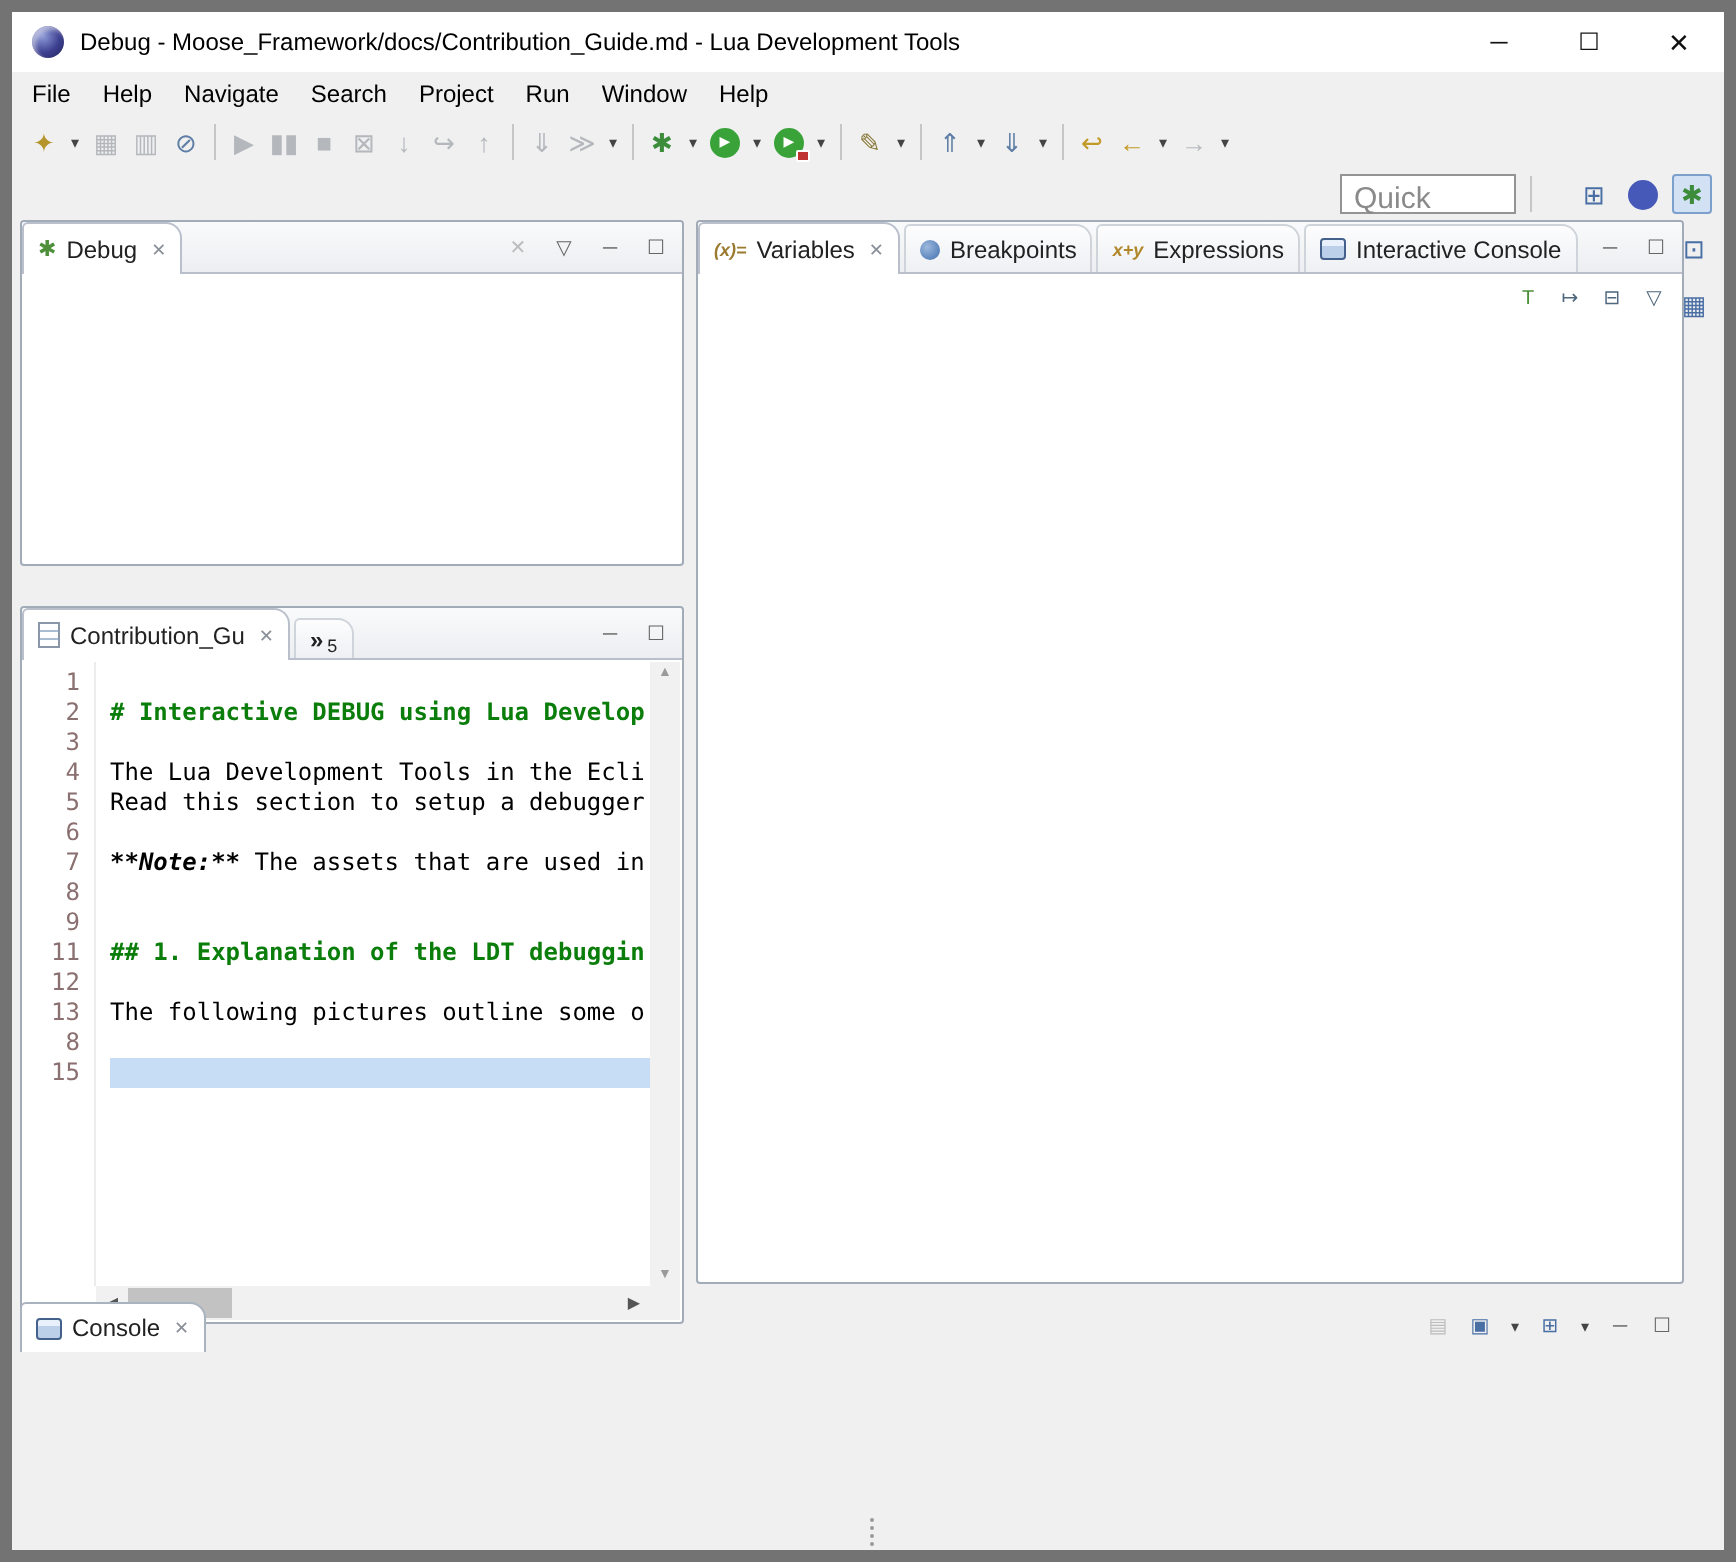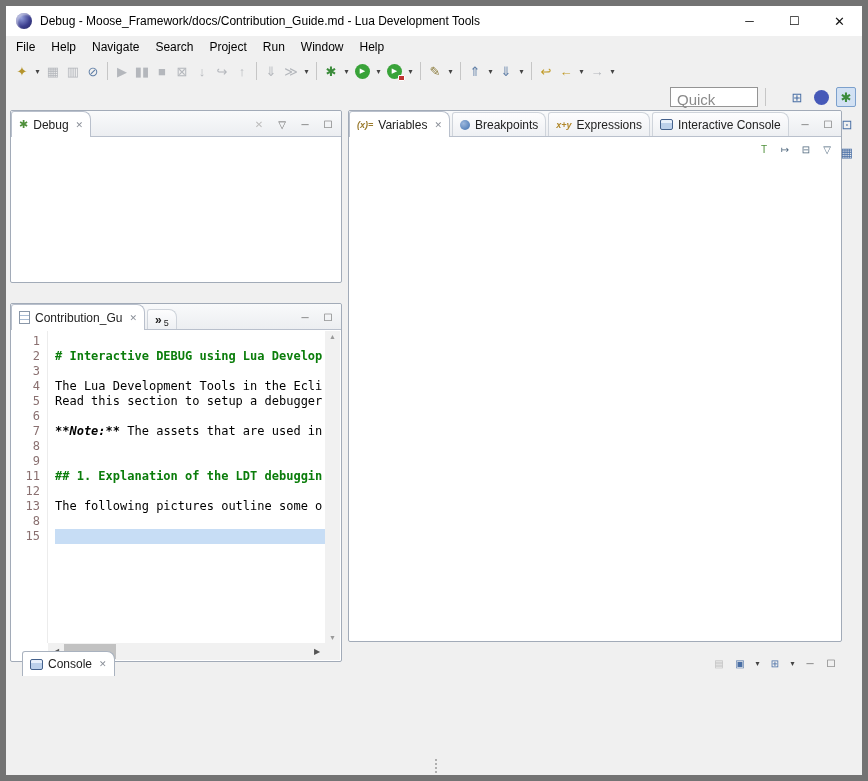--- a/index.html
+++ b/index.html
@@ -74,21 +74,21 @@
   .vscroll { position:absolute; right:0; top:0; width:15px; bottom:17px; background:#f1f1f1; display:flex; flex-direction:column; justify-content:space-between; align-items:center; padding:2px 0; }
   .sarrow { font-size:7px; color:#9a9a9a; }
   .hscroll { position:absolute; left:36px; right:15px; bottom:0; height:17px; background:#f1f1f1; display:flex; align-items:center; }
   .harrow { width:16px; text-align:center; font-size:8px; color:#555; flex:0 0 auto; }
   .hthumb { width:52px; height:15px; background:#c2c2c2; flex:0 0 auto; }
   .htrack { flex:1; }
   .scorner { position:absolute; right:0; bottom:0; width:15px; height:17px; background:#f1f1f1; }
 
   
   .console-view { position:absolute; left:4px; top:645px; width:832px; height:101px; }
-  .console-header { position:absolute; top:0; left:12px; right:0; height:25px; display:flex; align-items:flex-end; }
+  .console-header { position:absolute; top:0; left:0; right:0; height:25px; display:flex; align-items:flex-end; }
   .console-header .tab.selected { border:1px solid #a9b2bf; border-bottom:none; background:#fff; height:25px; margin-bottom:0; }
   .console-ctrls { position:absolute; right:2px; top:4px; display:flex; align-items:center; gap:3px; }
   .console-body { position:absolute; top:25px; left:0; right:0; bottom:0; background:#fff; border:1px solid #94a6c4; padding:3px 5px; }
 
   
   .trim-right { position:absolute; right:2px; top:108px; width:26px; display:flex; flex-direction:column; align-items:center; gap:8px; }
 
   
   .sash { position:absolute; left:429px; top:753px; display:flex; flex-direction:column; gap:2px; }
   .sash i { width:2px; height:2px; background:#9a9a9a; border-radius:50%; display:block; }

